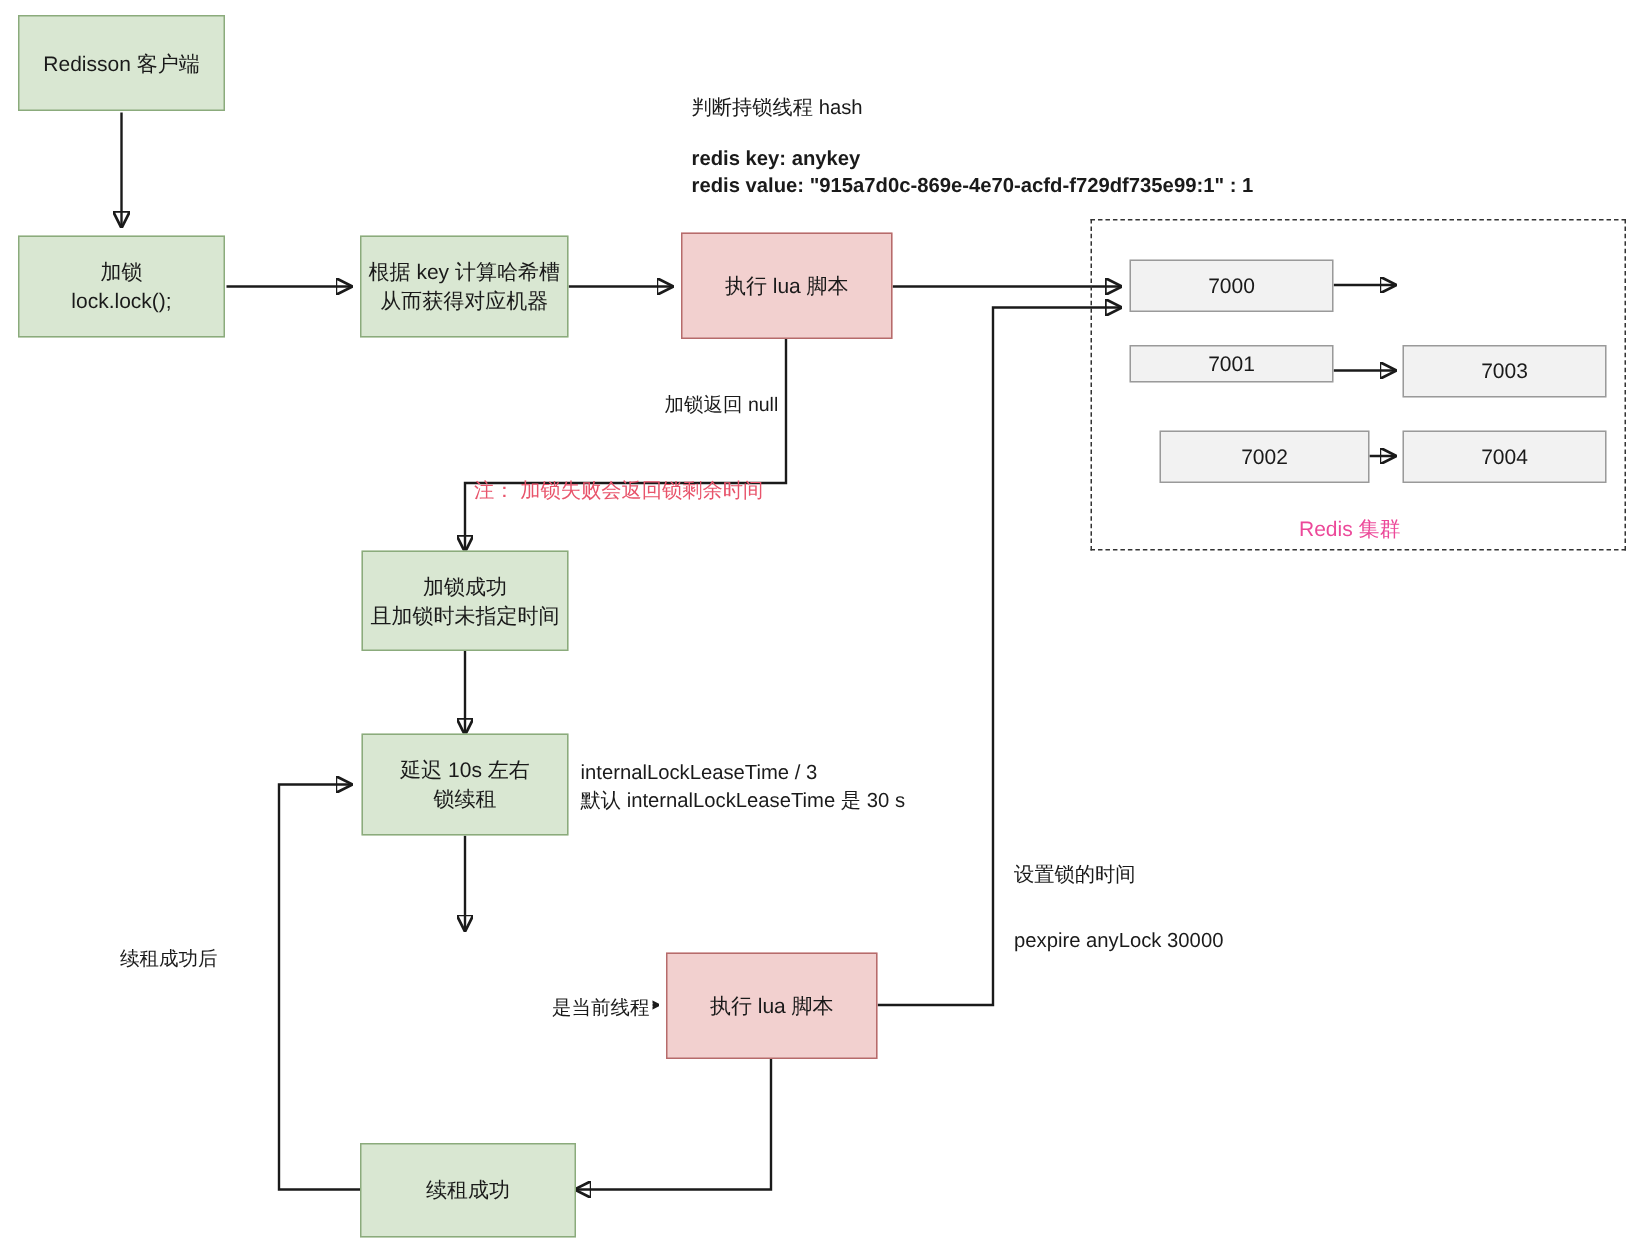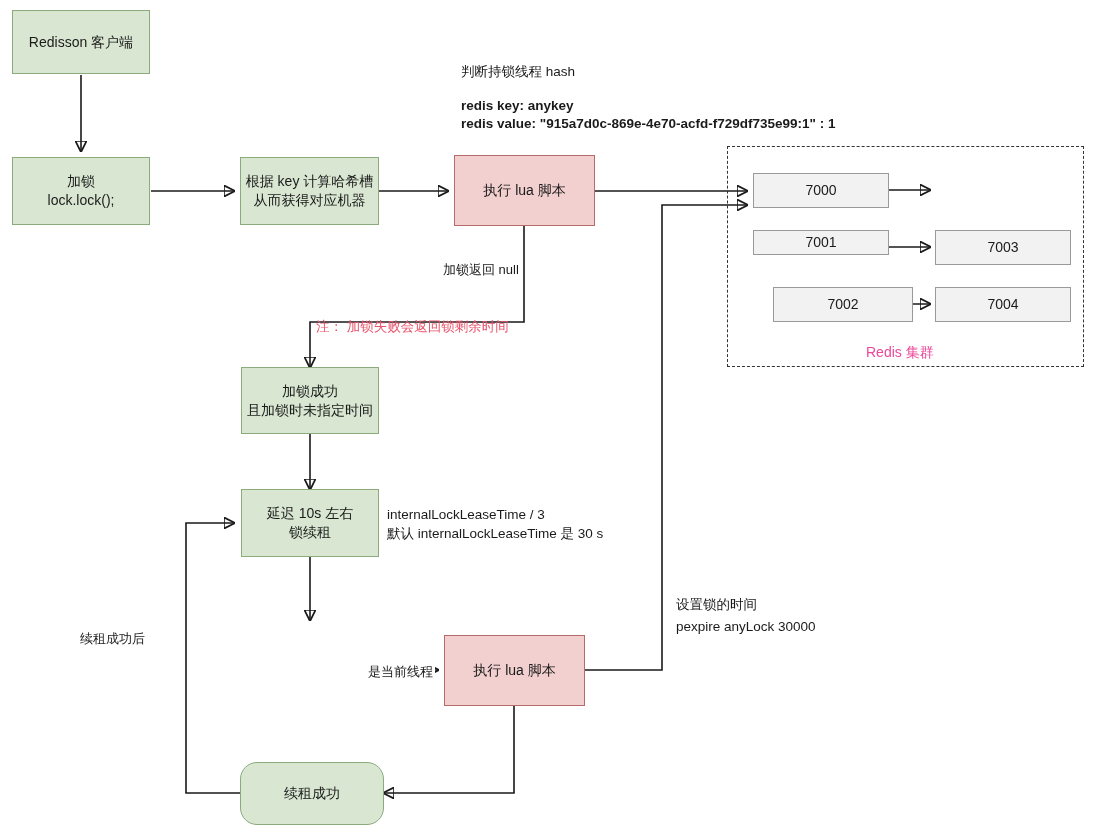--- a/index.html
+++ b/index.html
@@ -168,21 +168,21 @@
   <div class="node green" style="left:241px; top:489px; width:138px; height:68px;">
     <span>延迟 10s 左右
 锁续租</span>
   </div>
 
 
   <div class="node red" style="left:444px; top:635px; width:141px; height:71px;">
     <span>执行 lua 脚本</span>
   </div>
 
-  <div class="node green" style="left:240px; top:762px; width:144px; height:63px;border-radius:17px;">
+  <div class="node green" style="left:240px; top:762px; width:144px; height:63px;">
     <span>续租成功</span>
   </div>
 
   <div class="dashed-group" style="left:727px; top:146px; width:357px; height:221px;"></div>
 
   <div class="node grey" style="left:753px; top:173px; width:136px; height:35px;">
     <span>7000</span>
   </div>
 
   <div class="node grey" style="left:753px; top:230px; width:136px; height:25px;">
@@ -205,21 +205,21 @@
 
   <div class="note bold-lines" style="left:461px; top:95px;">redis key: anykey</div>
 
   <div class="note bold-lines" style="left:461px; top:113px;">redis value: "915a7d0c-869e-4e70-acfd-f729df735e99:1" : 1</div>
 
   <div class="note redtext" style="left:316px; top:316px;">注： 加锁失败会返回锁剩余时间</div>
 
   <div class="note" style="left:387px; top:504px;">internalLockLeaseTime / 3</div>
   <div class="note" style="left:387px; top:523px;">默认 internalLockLeaseTime 是 30 s</div>
 
-  <div class="note" style="left:676px; top:594px;">设置锁的时间</div>
+  <div class="note" style="left:676px; top:572px;">设置锁的时间</div>
   <div class="note" style="left:676px; top:616px;">pexpire anyLock 30000</div>
 
   <div class="edge-label" style="left:441px; top:261px;">加锁返回 null</div>
 
   <div class="edge-label" style="left:366px; top:663px;">是当前线程</div>
 
   <div class="edge-label" style="left:78px; top:630px;">续租成功后</div>
 
 </div>
 

